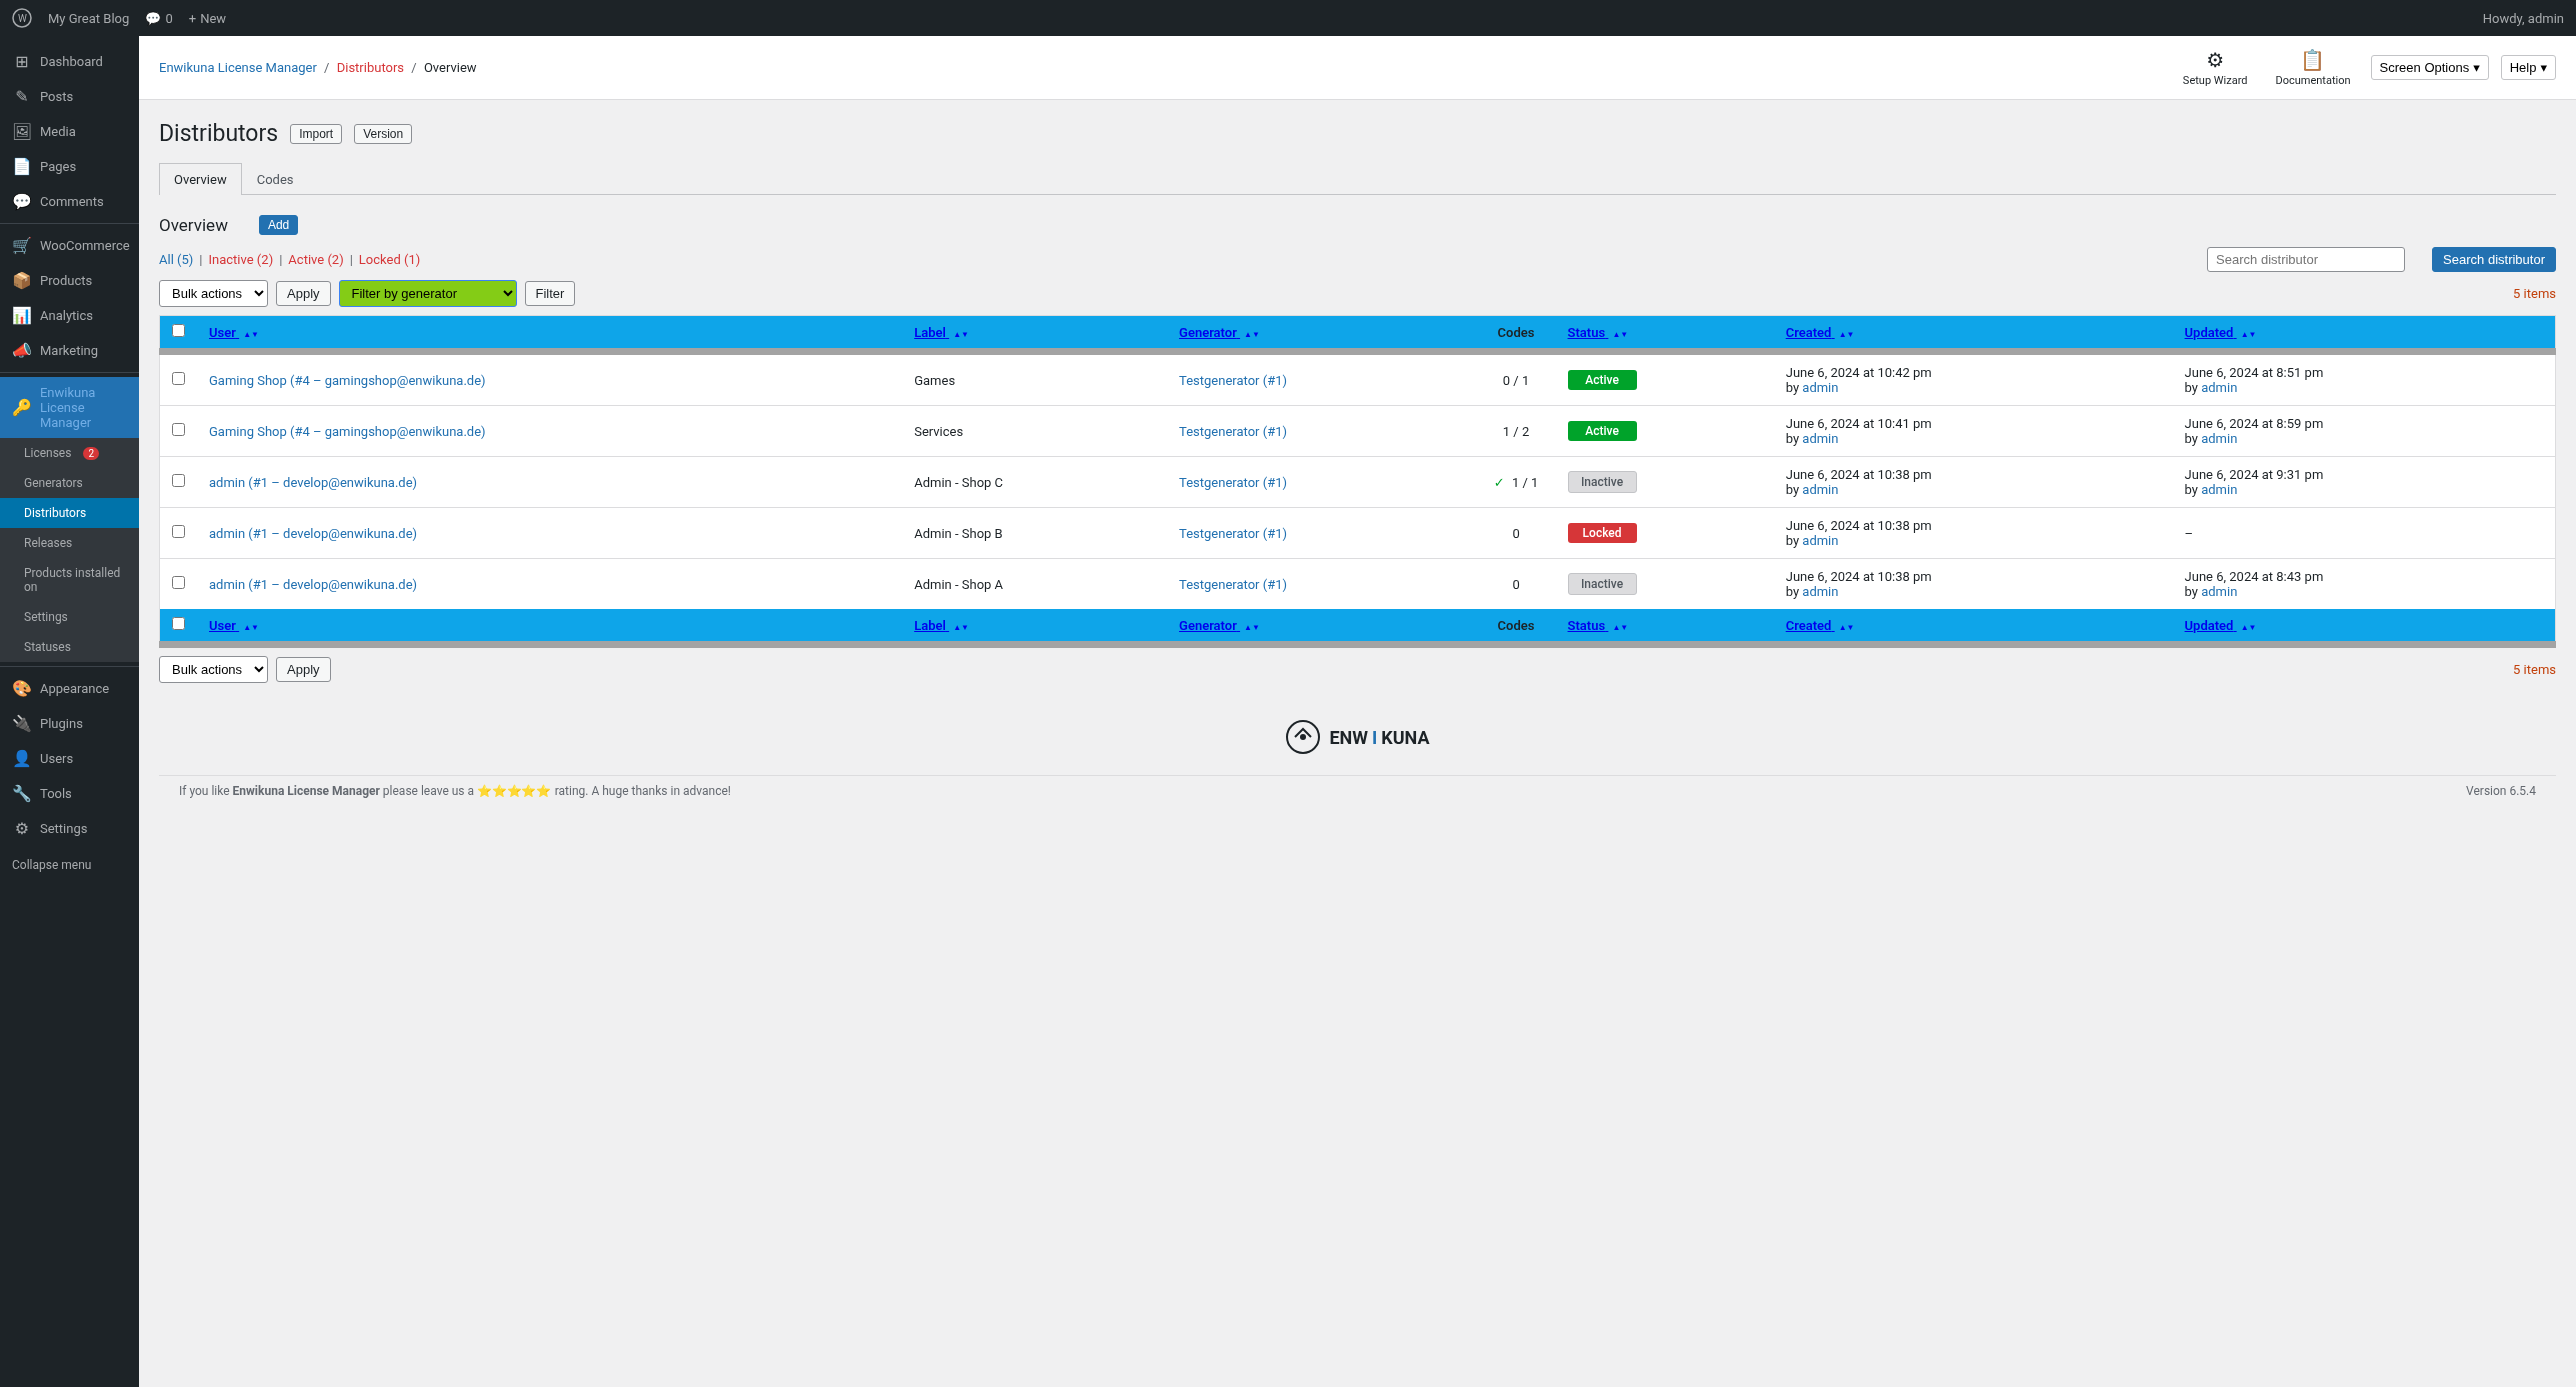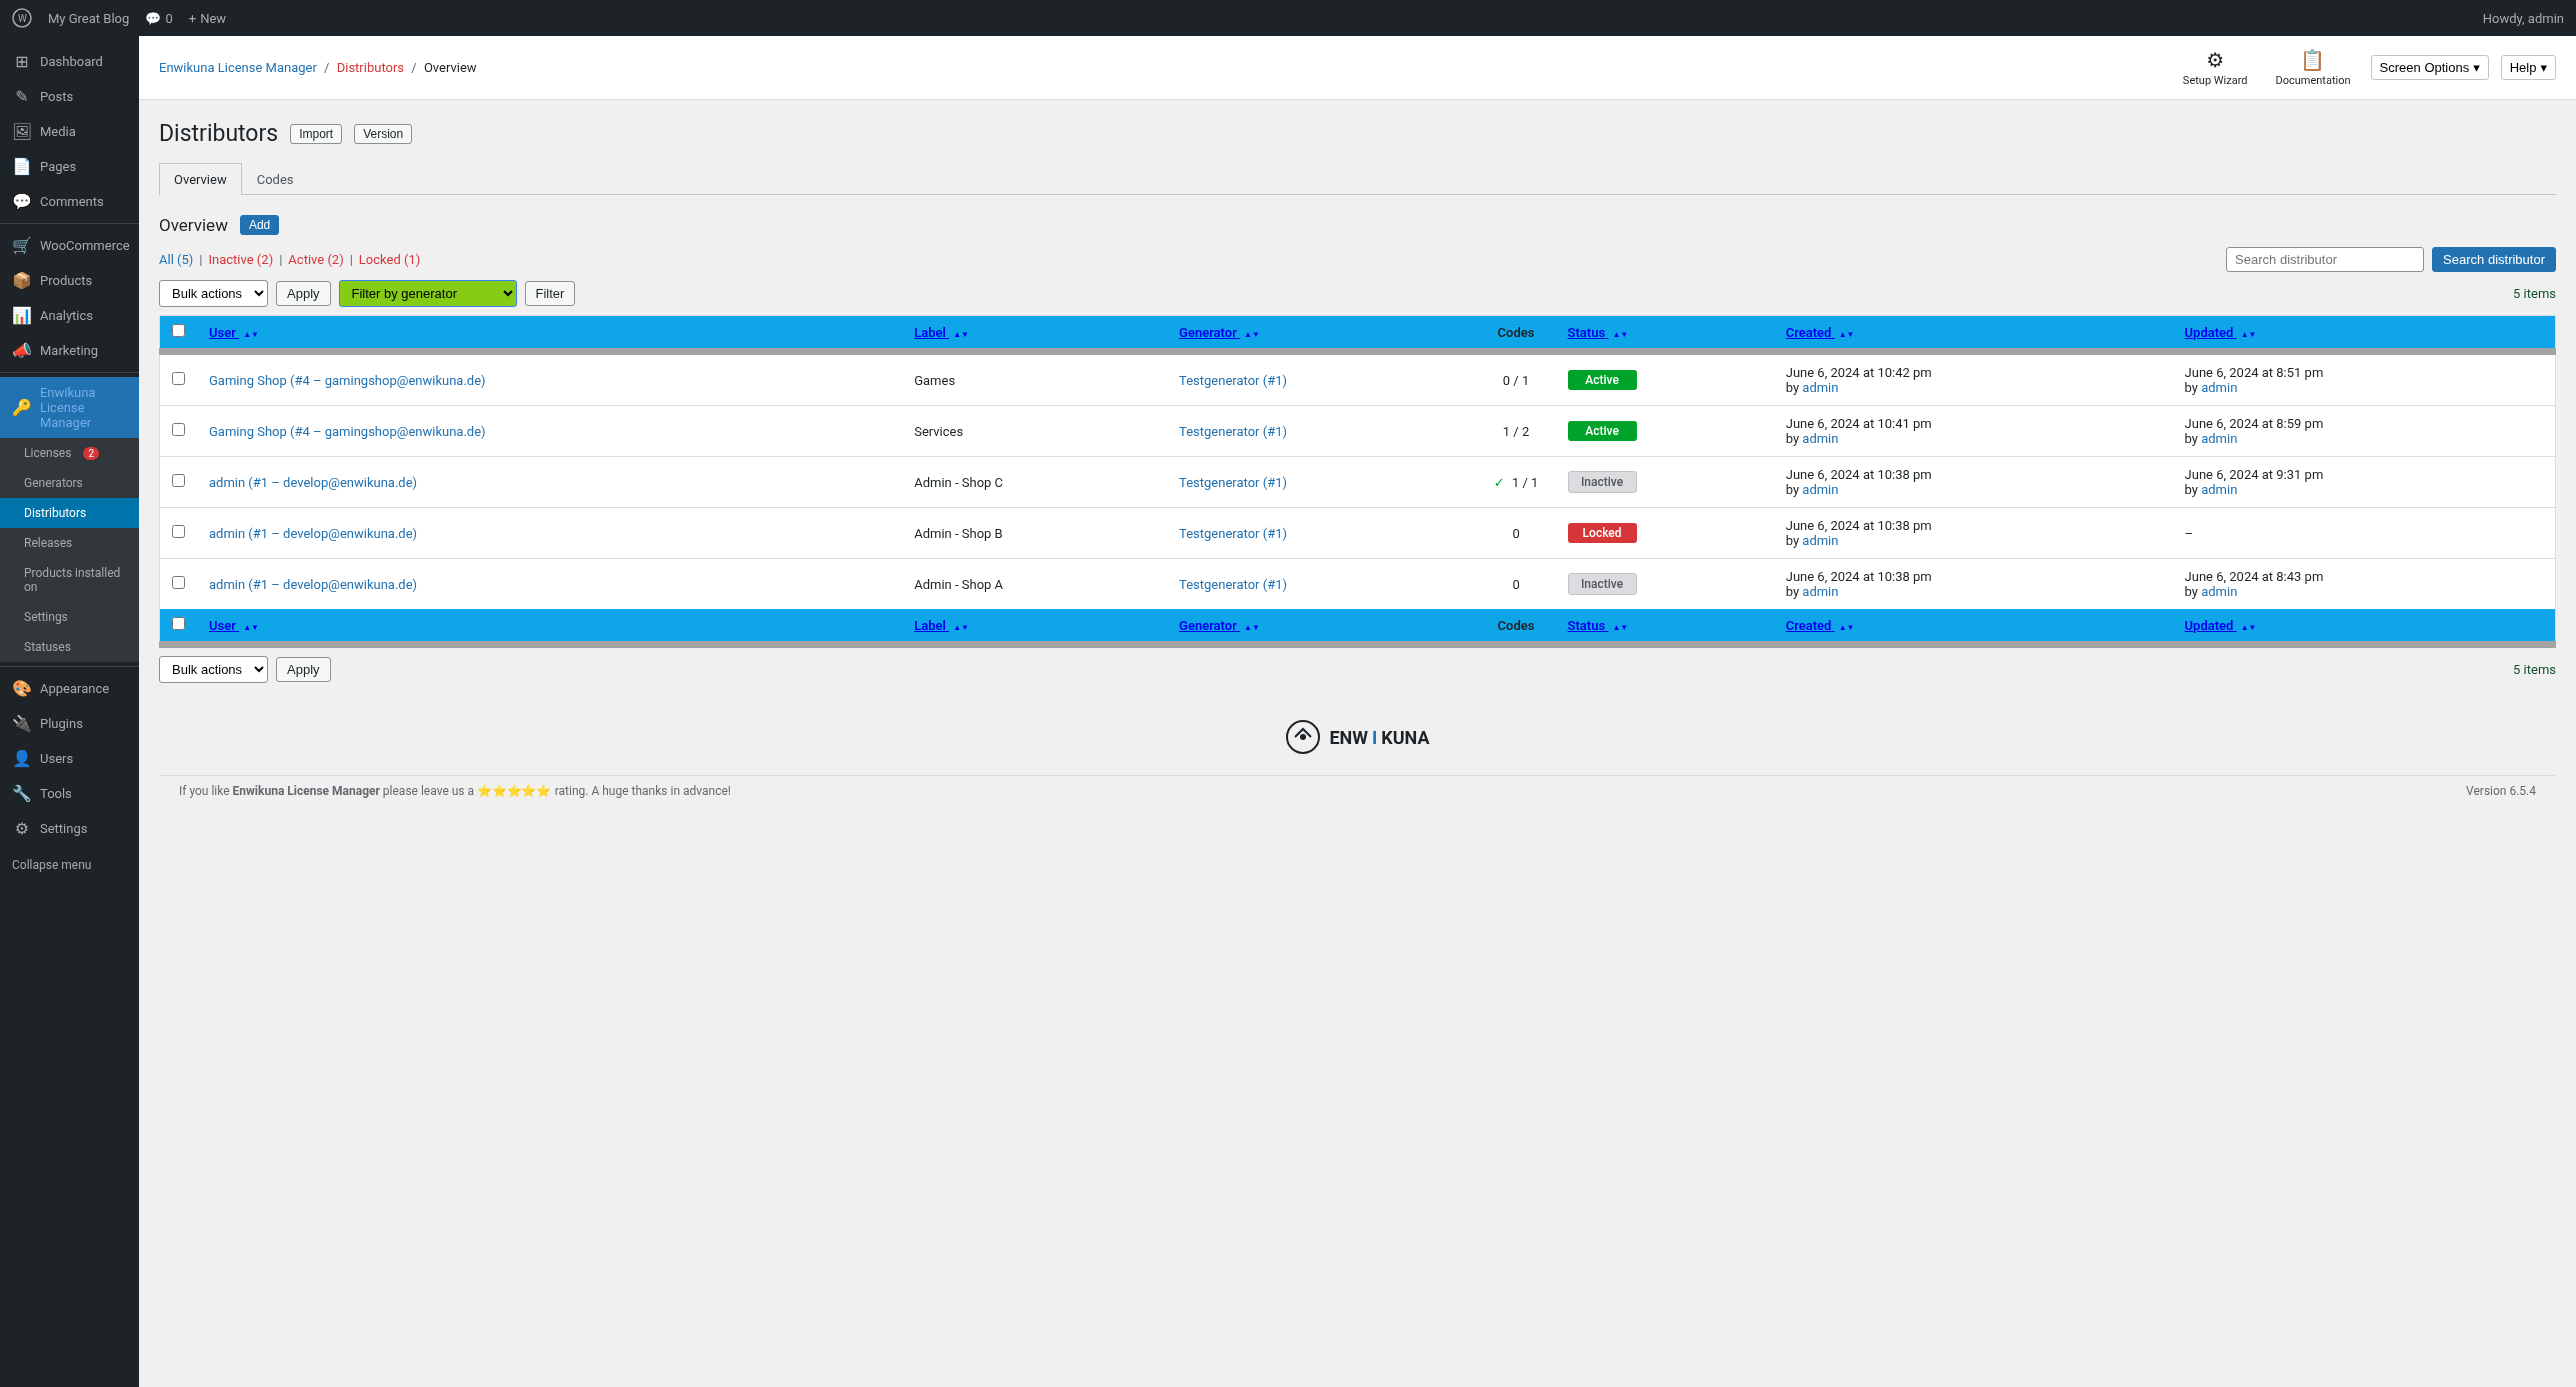--- a/index.html
+++ b/index.html
@@ -112,20 +112,21 @@
       color: #1d2327;
       font-size: 13px;
       cursor: pointer;
       border-radius: 3px;
       text-decoration: none;
     }
     .btn-primary {
       background: #2271b1;
       border-color: #2271b1;
       color: #fff;
+      margin-left: 19px;
     }
     .btn-small { padding: 2px 8px; font-size: 12px; }
 
     
     .nav-tabs { display: flex; border-bottom: 1px solid #c3c4c7; margin-bottom: 20px; }
     .nav-tab {
       padding: 8px 14px;
       font-size: 13px;
       cursor: pointer;
       border: 1px solid transparent;
@@ -180,21 +181,21 @@
       background: #fff;
     }
     .generator-select {
       border: 1px solid #3b82f6;
       padding: 4px 8px;
       font-size: 13px;
       border-radius: 3px;
       background: #84cc16;
       min-width: 178px;
     }
-    .items-count { font-size: 13px; color: #14532d; text-align: right; }
+    .items-count { font-size: 13px; color: #c2410c; text-align: right; }
 
     
     .wp-table {
       width: 100%;
       border-collapse: collapse;
       background: #fff;
       border: 1px solid #dcdcde;
     }
     .wp-table th {
       background: #0ea5e9;

